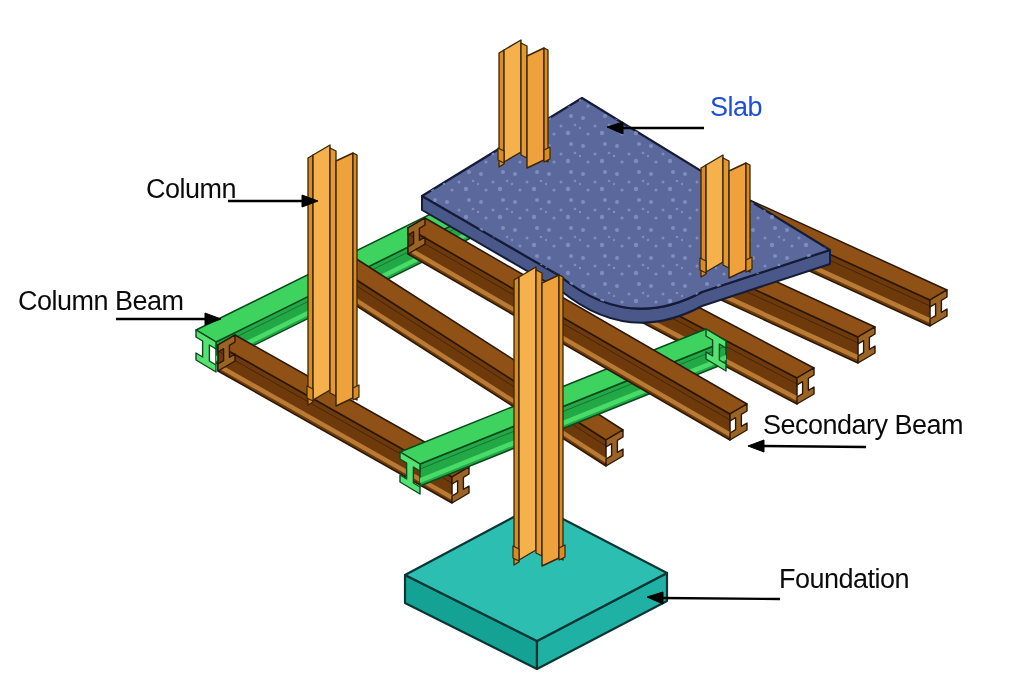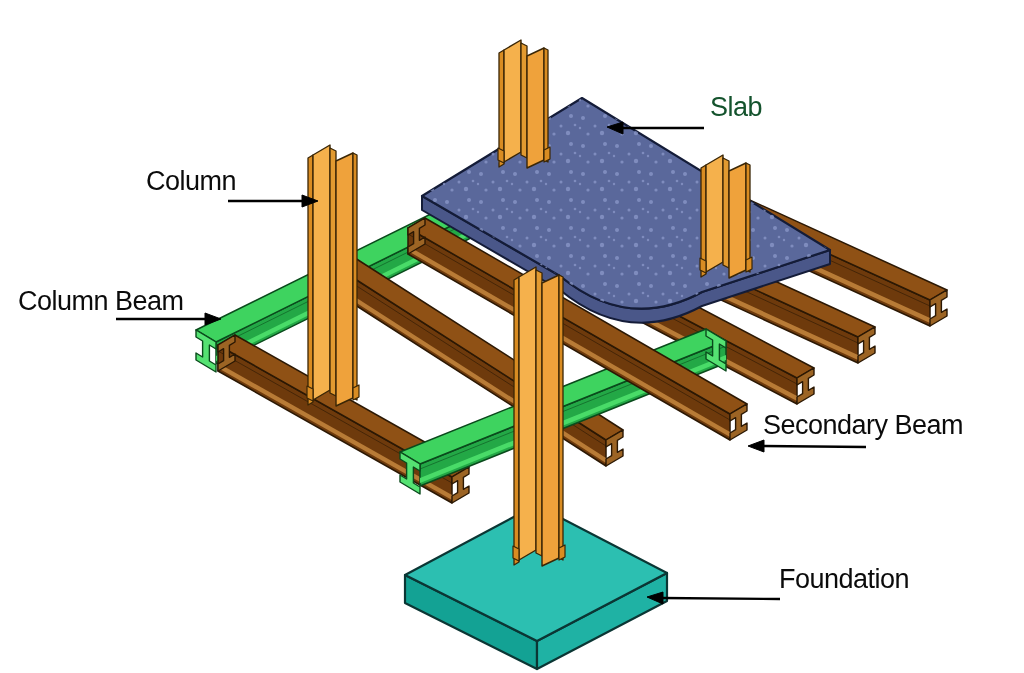--- a/index.html
+++ b/index.html
@@ -5,21 +5,21 @@
   html,body{margin:0;padding:0;background:#ffffff;}
   .stage{
     position:relative;width:1024px;height:673px;background:#ffffff;overflow:hidden;
     font-family:"Liberation Sans", sans-serif;
   }
   .stage svg{position:absolute;left:0;top:0;}
   .diagram-label{
     position:absolute;color:#0b0b0b;font-size:27px;line-height:1.1;
     letter-spacing:-0.5px;white-space:nowrap;font-family:"Liberation Sans",sans-serif;
   }
-  #label-column{left:146px;top:167px;}
+  #label-column{left:146px;top:175px;}
   #label-slab{left:710px;top:93px;}
   #label-primary{left:18px;top:287px;}
   #label-secondary{left:763px;top:411px;}
   #label-foundation{left:779px;top:565px;}
 </style>
 </head>
 <body>
 
 <div class="stage" style="background: rgb(255, 255, 255);">
   <svg id="scene" width="1024" height="673" viewBox="0 0 1024 673">
@@ -159,17 +159,17 @@
           <polygon points="748.0,446.0 764.0,440.0 764.0,452.0" fill="#000000" stroke="#000000" stroke-width="1" stroke-linejoin="round"></polygon>
         </g>
         <g>
           <line x1="780" y1="599" x2="662" y2="598" stroke="#000000" stroke-width="2.4"></line>
           <polygon points="647.0,597.0 663.0,592.0 663.0,604.0" fill="#000000" stroke="#000000" stroke-width="1" stroke-linejoin="round"></polygon>
         </g>
       </g>
     </svg>
 
   <div class="diagram-label" id="label-column" style="color: rgb(11, 11, 11);">Column</div>
-  <div class="diagram-label" id="label-slab" style="color: #14532d;">Slab</div>
+  <div class="diagram-label" id="label-slab" style="color: #1d4ed8;">Slab</div>
   <div class="diagram-label" id="label-primary" style="color: rgb(11, 11, 11);">Column Beam</div>
   <div class="diagram-label" id="label-foundation" style="color: rgb(11, 11, 11);">Foundation</div>
   <div class="diagram-label" id="label-secondary" style="color: rgb(11, 11, 11);">Secondary Beam</div>
 </div>
 
 </body></html>

